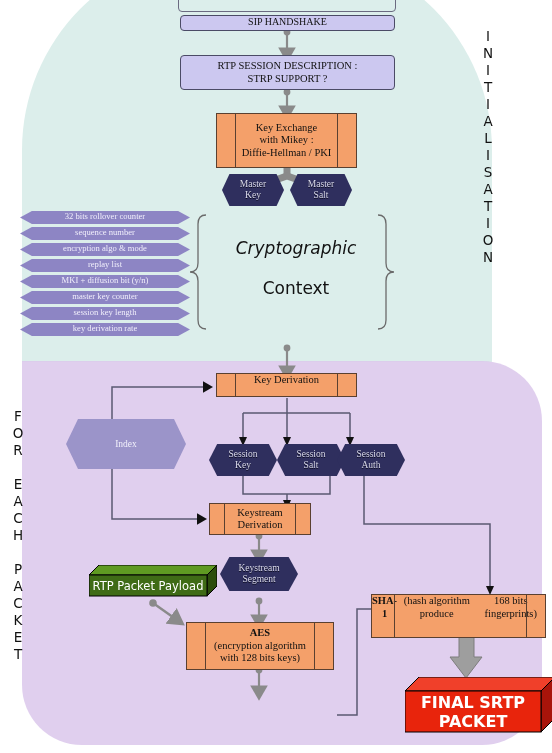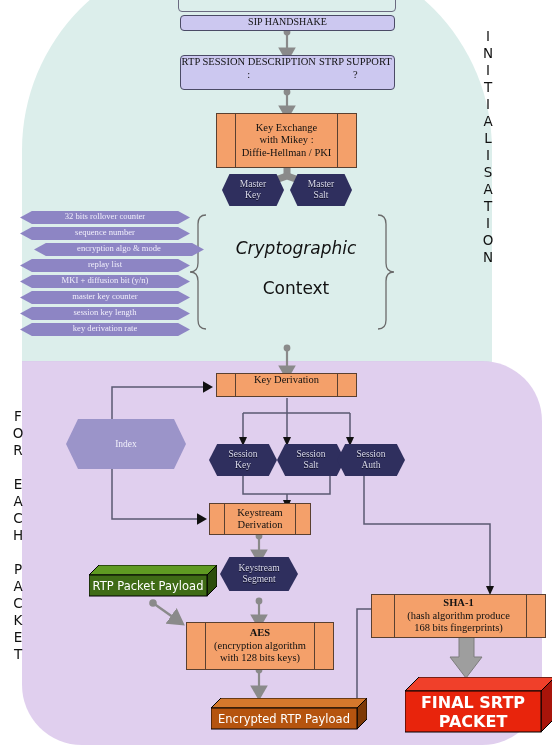--- a/index.html
+++ b/index.html
@@ -175,21 +175,21 @@
   </div>
 
   <div class="node phonebox" style="left:178px;top:-14px;width:218px;height:26px;">
     <span>softphone</span>
   </div>
 
   <div class="node lav" style="left:180px;top:15px;width:215px;height:16px;font-size:10px;">
     <span>SIP HANDSHAKE</span>
   </div>
 
-  <div class="node lav" style="left:180px;top:55px;width:215px;height:35px;">
+  <div class="node lav" style="left:180px;top:55px;width:215px;height:35px;flex-direction:column;">
     <span>RTP SESSION DESCRIPTION :</span>
     <span>STRP SUPPORT ?</span>
   </div>
 
   <div class="node proc" style="left:216px;top:113px;width:141px;height:55px;flex-direction:column;position:absolute;">
     <div class="band" style="left:18px;"></div>
     <div class="band" style="right:18px;"></div>
     <span>Key Exchange</span>
     <span>with Mikey :</span>
     <span>Diffie-Hellman / PKI</span>
@@ -210,21 +210,21 @@
   <div class="ctxlabel" style="left:206px;top:278px;width:180px;font-size:17px;">
     <span>Context</span>
   </div>
 
   <div class="node hexlite" style="left:20px;top:211px;width:170px;height:13px;">
     <span>32 bits rollover counter</span>
     </div>
   <div class="node hexlite" style="left:20px;top:227px;width:170px;height:13px;">
     <span>sequence number</span>
     </div>
-  <div class="node hexlite" style="left:34px;top:243px;width:170px;height:13px;">
+  <div class="node hexlite" style="left:20px;top:243px;width:170px;height:13px;">
     <span>encryption algo &amp; mode</span>
     </div>
   <div class="node hexlite" style="left:20px;top:259px;width:170px;height:13px;">
     <span>replay list</span>
     </div>
   <div class="node hexlite" style="left:20px;top:275px;width:170px;height:13px;">
     <span>MKI + diffusion bit (y/n)</span>
     </div>
   <div class="node hexlite" style="left:20px;top:291px;width:170px;height:13px;">
     <span>master key counter</span>
@@ -285,38 +285,28 @@
   </div>
 
   <div class="node proc" style="left:186px;top:622px;width:148px;height:48px;flex-direction:column;position:absolute;">
     <div class="band" style="left:18px;"></div>
     <div class="band" style="right:18px;"></div>
     <span class="bold-label">AES</span>
     <span>(encryption algorithm</span>
     <span>with 128 bits keys)</span>
   </div>
 
-  <div class="node proc" style="left:371px;top:594px;width:175px;height:44px;flex-direction:column;position:absolute;">
+  <div class="node proc" style="left:371px;top:594px;width:175px;height:44px;flex-direction:row;position:absolute;">
     <div class="band" style="left:22px;"></div>
     <div class="band" style="right:18px;"></div>
     <span class="bold-label">SHA-1</span>
     <span>(hash algorithm produce</span>
     <span>168 bits fingerprints)</span>
   </div>
 
-  <div class="block3d" style="left:184px;top:698px;width:156px;height:32px;">
-    <svg width="156" height="32" viewBox="0 0 156 32">
-      <polygon points="0,10 10,0 156,0 146,10" fill="#d4782c" stroke="#000" stroke-width="1"></polygon>
-      <polygon points="146,10 156,0 156,21 146,31" fill="#7d3906" stroke="#000" stroke-width="1"></polygon>
-      <rect x="0" y="10" width="146" height="21" fill="#b5540f" stroke="#000" stroke-width="1"></rect>
-    </svg>
-    <div class="face" style="width:146px;height:21px;top:10px;bottom:auto;">
-      <span>Encrypted RTP Payload</span>
-    </div>
-  </div>
 
   <div class="block3d" style="left:378px;top:677px;width:150px;height:56px;">
     <svg width="150" height="56" viewBox="0 0 150 56">
       <polygon points="0,14 14,0 150,0 136,14" fill="#f0402a" stroke="#000" stroke-width="1"></polygon>
       <polygon points="136,14 150,0 150,41 136,55" fill="#a8140a" stroke="#000" stroke-width="1"></polygon>
       <rect x="0" y="14" width="136" height="41" fill="#e8240c" stroke="#000" stroke-width="1"></rect>
     </svg>
     <div class="face" style="width:136px;height:41px;top:14px;bottom:auto;font-weight:bold;font-size:16px;">
       <span>FINAL SRTP PACKET</span>
     </div>

